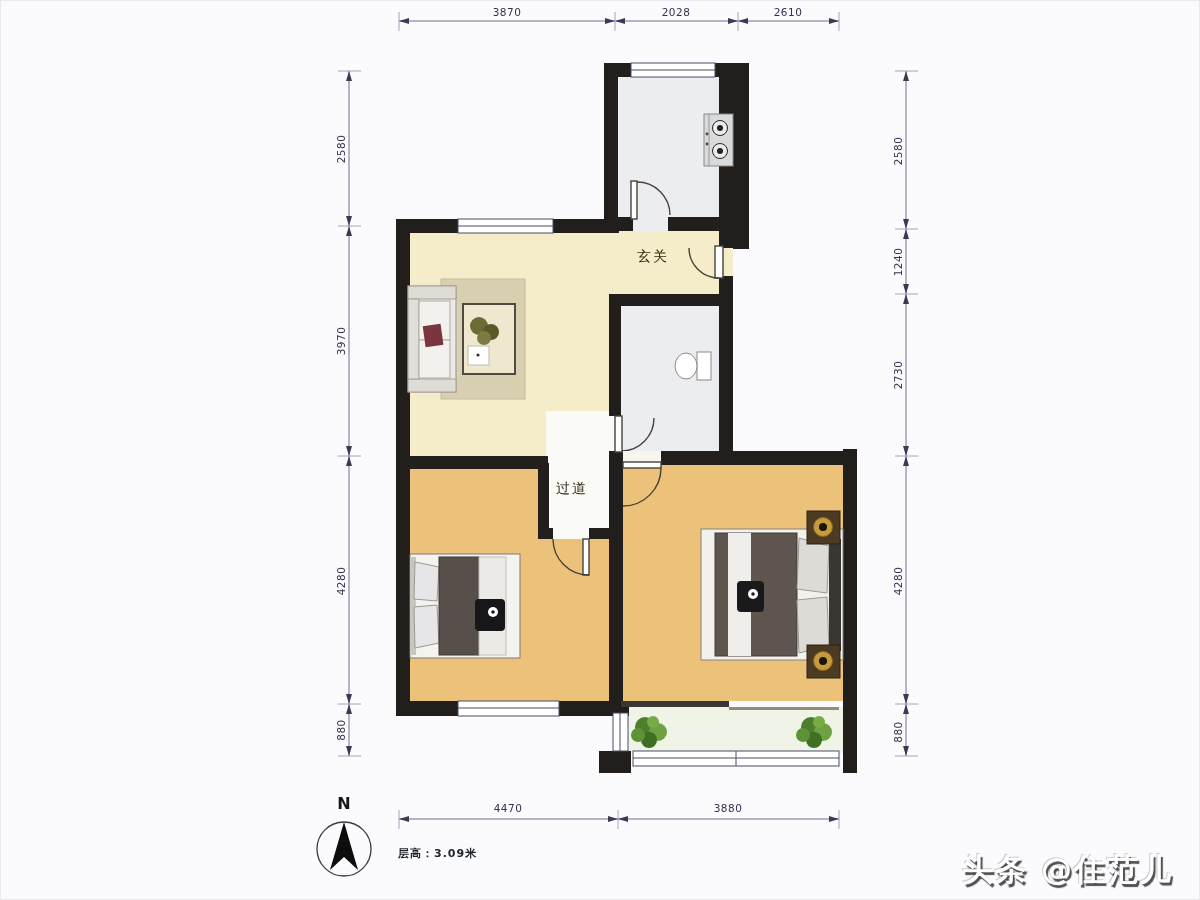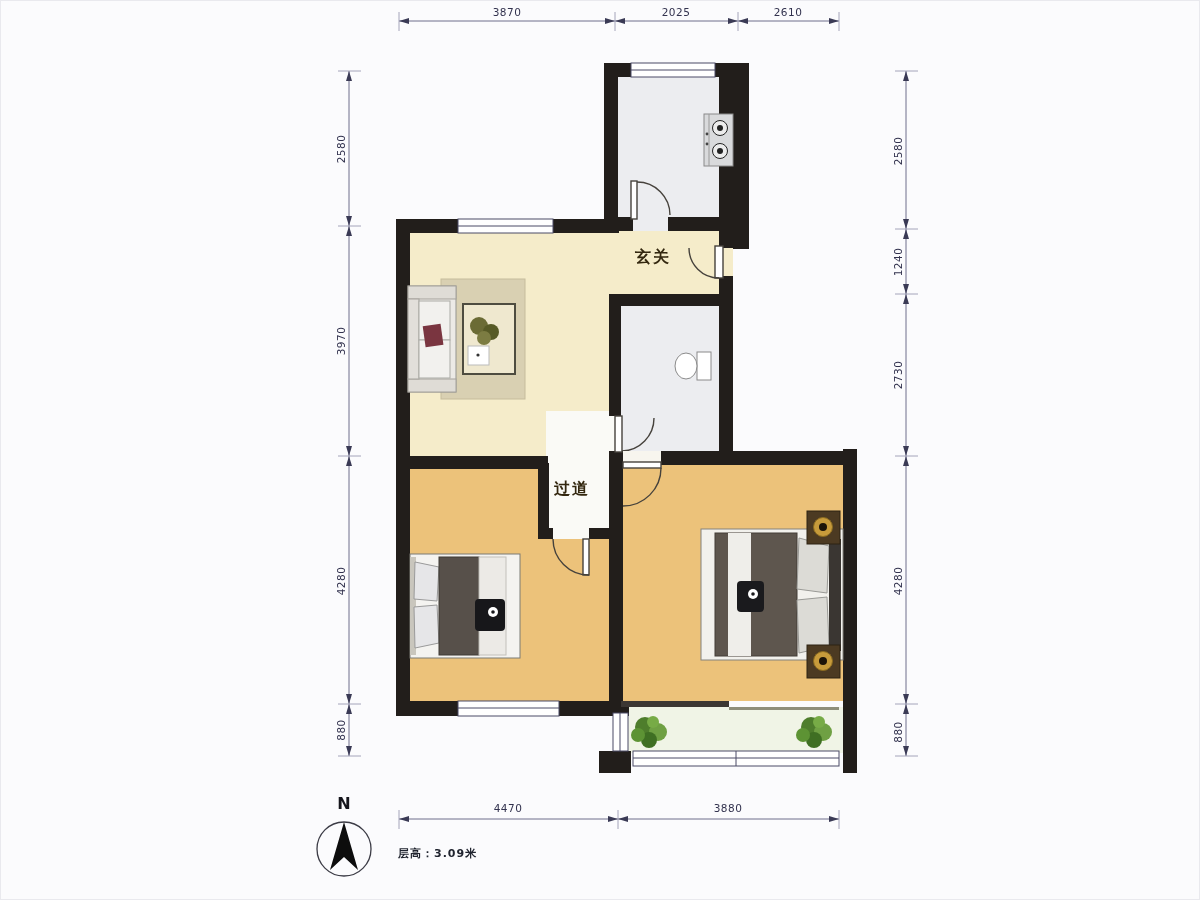--- a/index.html
+++ b/index.html
@@ -8,21 +8,21 @@
     background:#fbfbfd;
     font-family:"DejaVu Sans","Liberation Sans",sans-serif;
   }
   .stage{position:absolute;inset:0;border:1px solid #e9e9ee;}
   .plan-svg{position:absolute;left:0;top:0;}
   .lbl{position:absolute;color:#32324e;font-size:10.5px;letter-spacing:.5px;white-space:nowrap;}
   .lbl.h{transform:translateX(-50%);}
   .lbl.v{transform:translate(-50%,-50%) rotate(-90deg);}
   .room-label{
     position:absolute;transform:translate(-50%,-50%);
-    color:#33270f;font-size:16px;font-weight:bold;letter-spacing:2px;white-space:nowrap;
+    color:#33270f;font-size:14px;font-weight:normal;letter-spacing:2px;white-space:nowrap;
   }
   .north-label{
     position:absolute;transform:translateX(-50%);
     color:#15151c;font-size:16px;font-weight:bold;
   }
   .floor-height{
     position:absolute;color:#20242f;font-size:11px;font-weight:bold;letter-spacing:1px;white-space:nowrap;
   }
   .watermark{
     position:absolute;right:26px;top:848px;
@@ -261,21 +261,21 @@
         <line x1="894" y1="755" x2="917" y2="755"></line>
     </g>
 
     <g>
       <circle cx="343" cy="848" r="27" fill="none" stroke="#3c3c46" stroke-width="1.3"></circle>
       <polygon points="343,821 357,869 343,856 329,869" fill="#0d0d0d"></polygon>
     </g>
   </svg>
 
   <span class="lbl h" style="left:506px;top:5px">3870</span>
-  <span class="lbl h" style="left:675px;top:5px">2025</span>
+  <span class="lbl h" style="left:675px;top:5px">2028</span>
   <span class="lbl h" style="left:787px;top:5px">2610</span>
 
   <span class="lbl h" style="left:507px;top:801px">4470</span>
   <span class="lbl h" style="left:727px;top:801px">3880</span>
 
   <span class="lbl v" style="left:340px;top:148px">2580</span>
   <span class="lbl v" style="left:340px;top:340px">3970</span>
   <span class="lbl v" style="left:340px;top:580px">4280</span>
   <span class="lbl v" style="left:340px;top:729px">880</span>
 
@@ -284,13 +284,14 @@
   <span class="lbl v" style="left:897px;top:374px">2730</span>
   <span class="lbl v" style="left:897px;top:580px">4280</span>
   <span class="lbl v" style="left:897px;top:731px">880</span>
 
   <span class="room-label" style="left:652px;top:256px">玄关</span>
   <span class="room-label" style="left:571px;top:488px">过道</span>
 
   <span class="north-label" style="left:343px;top:793px">N</span>
   <span class="floor-height" style="left:397px;top:845px">层高：3.09米</span>
 
+  <span class="watermark">头条 @住范儿</span>
 </div>
 
 </body></html>

